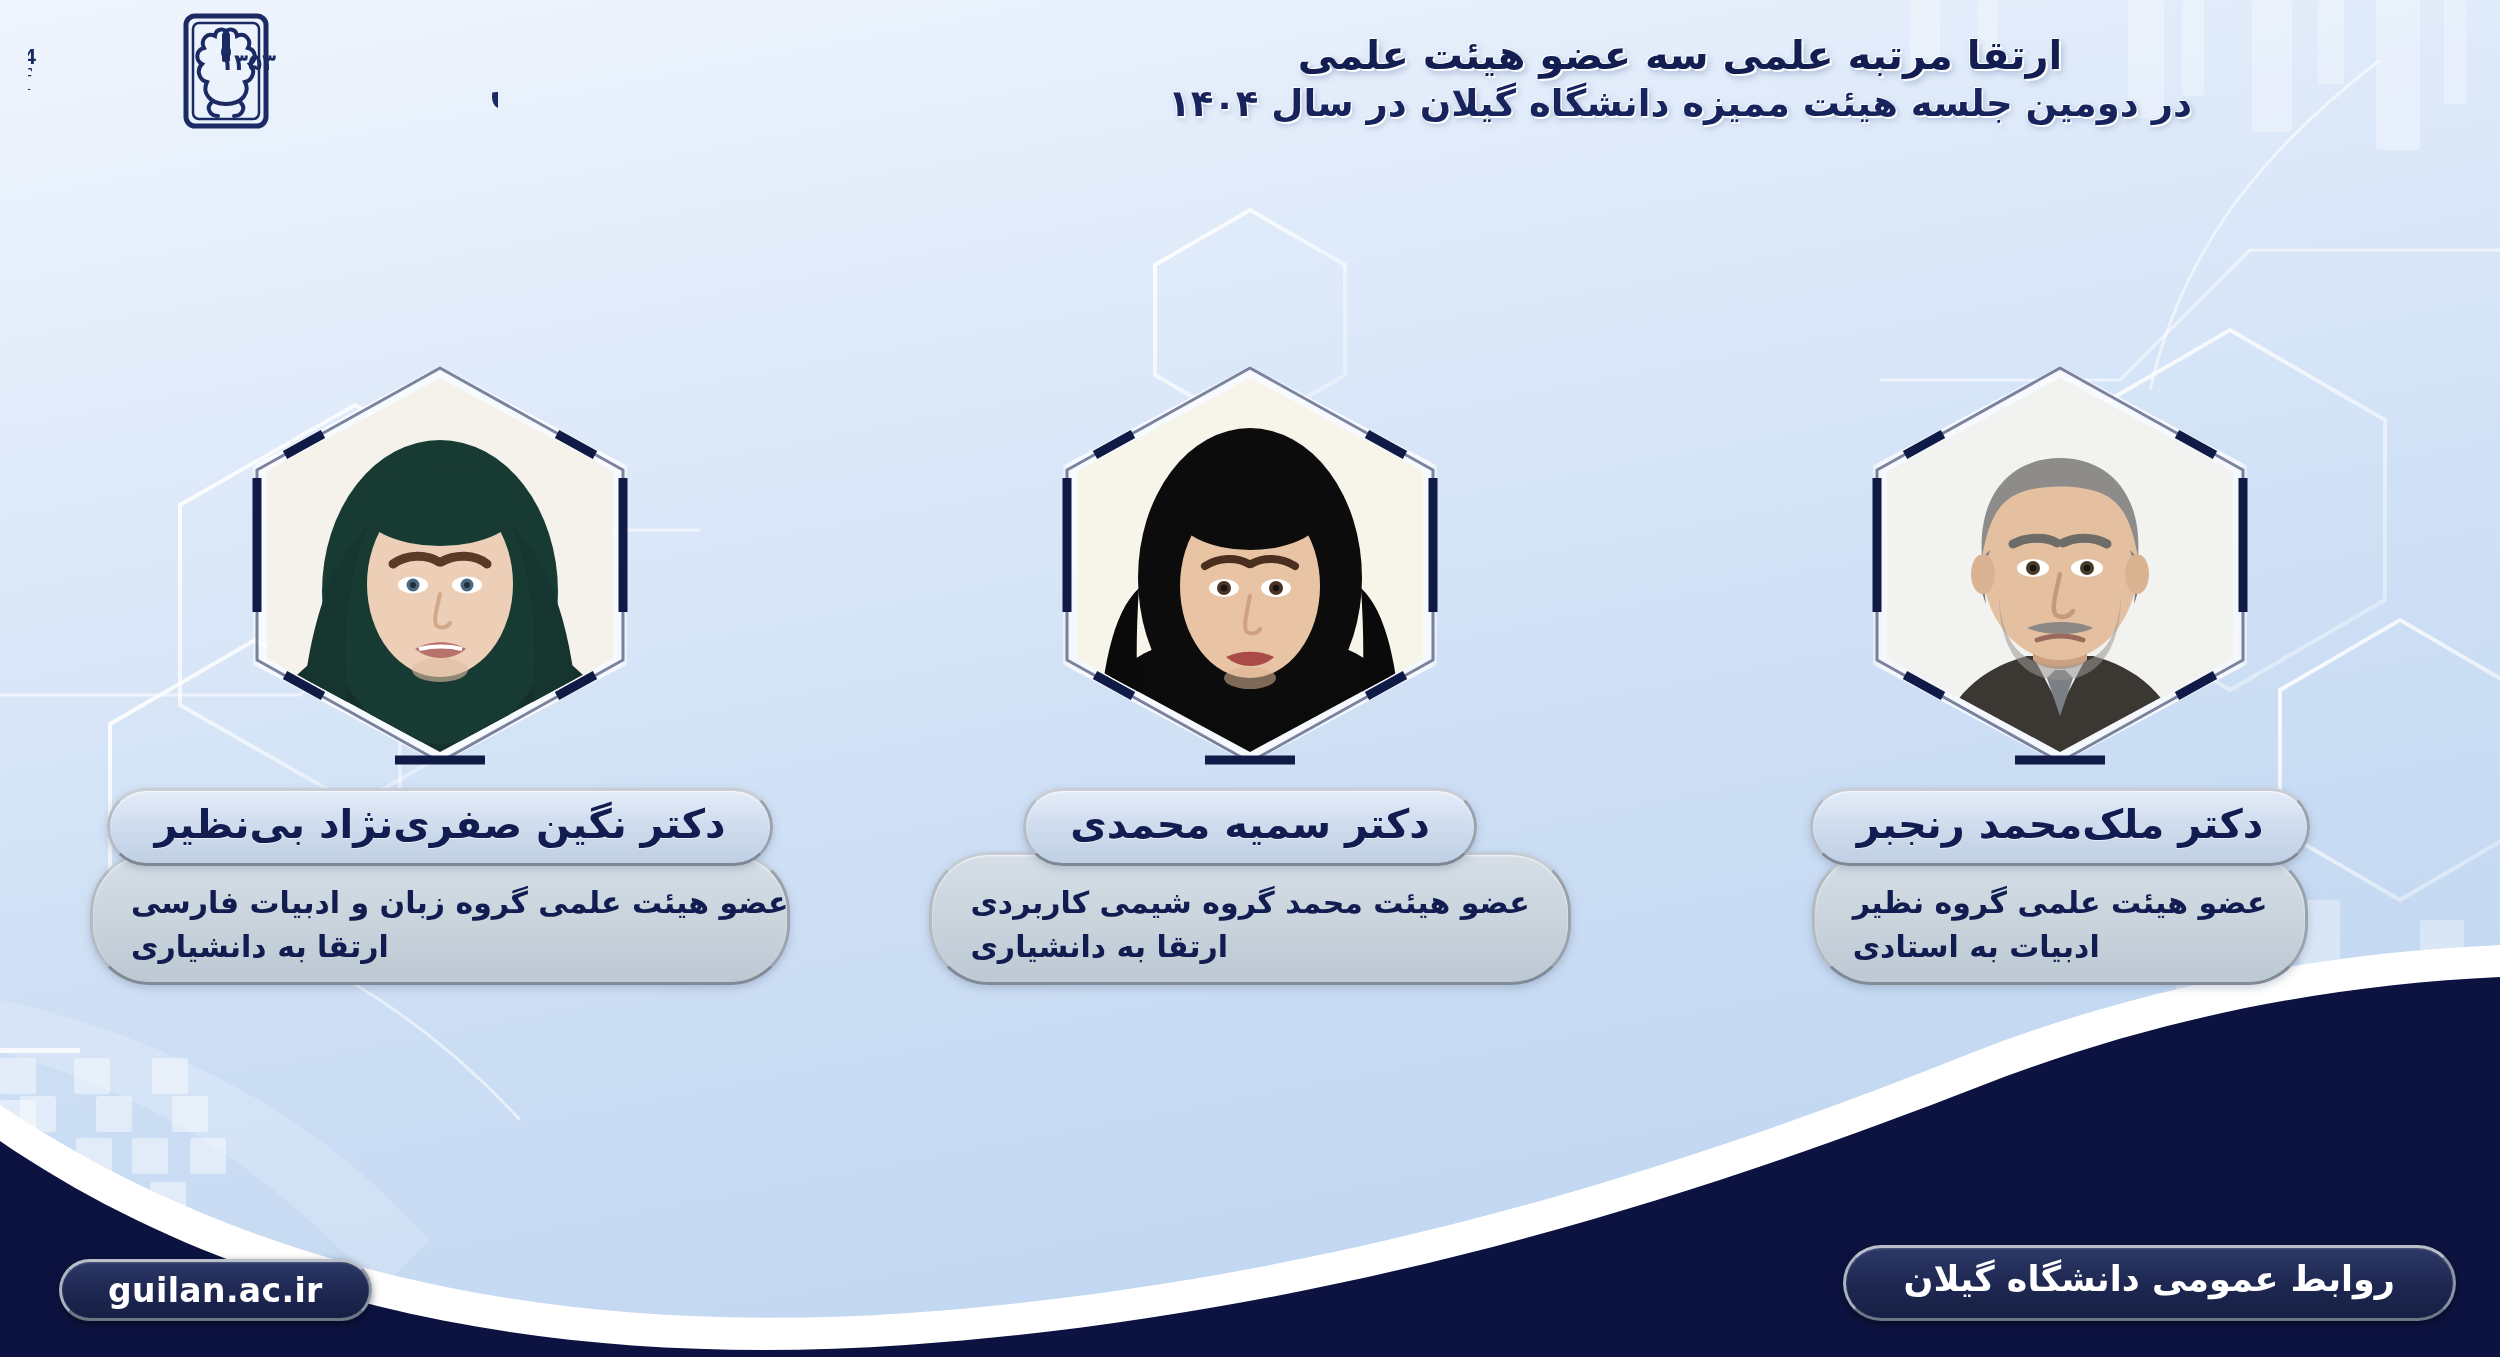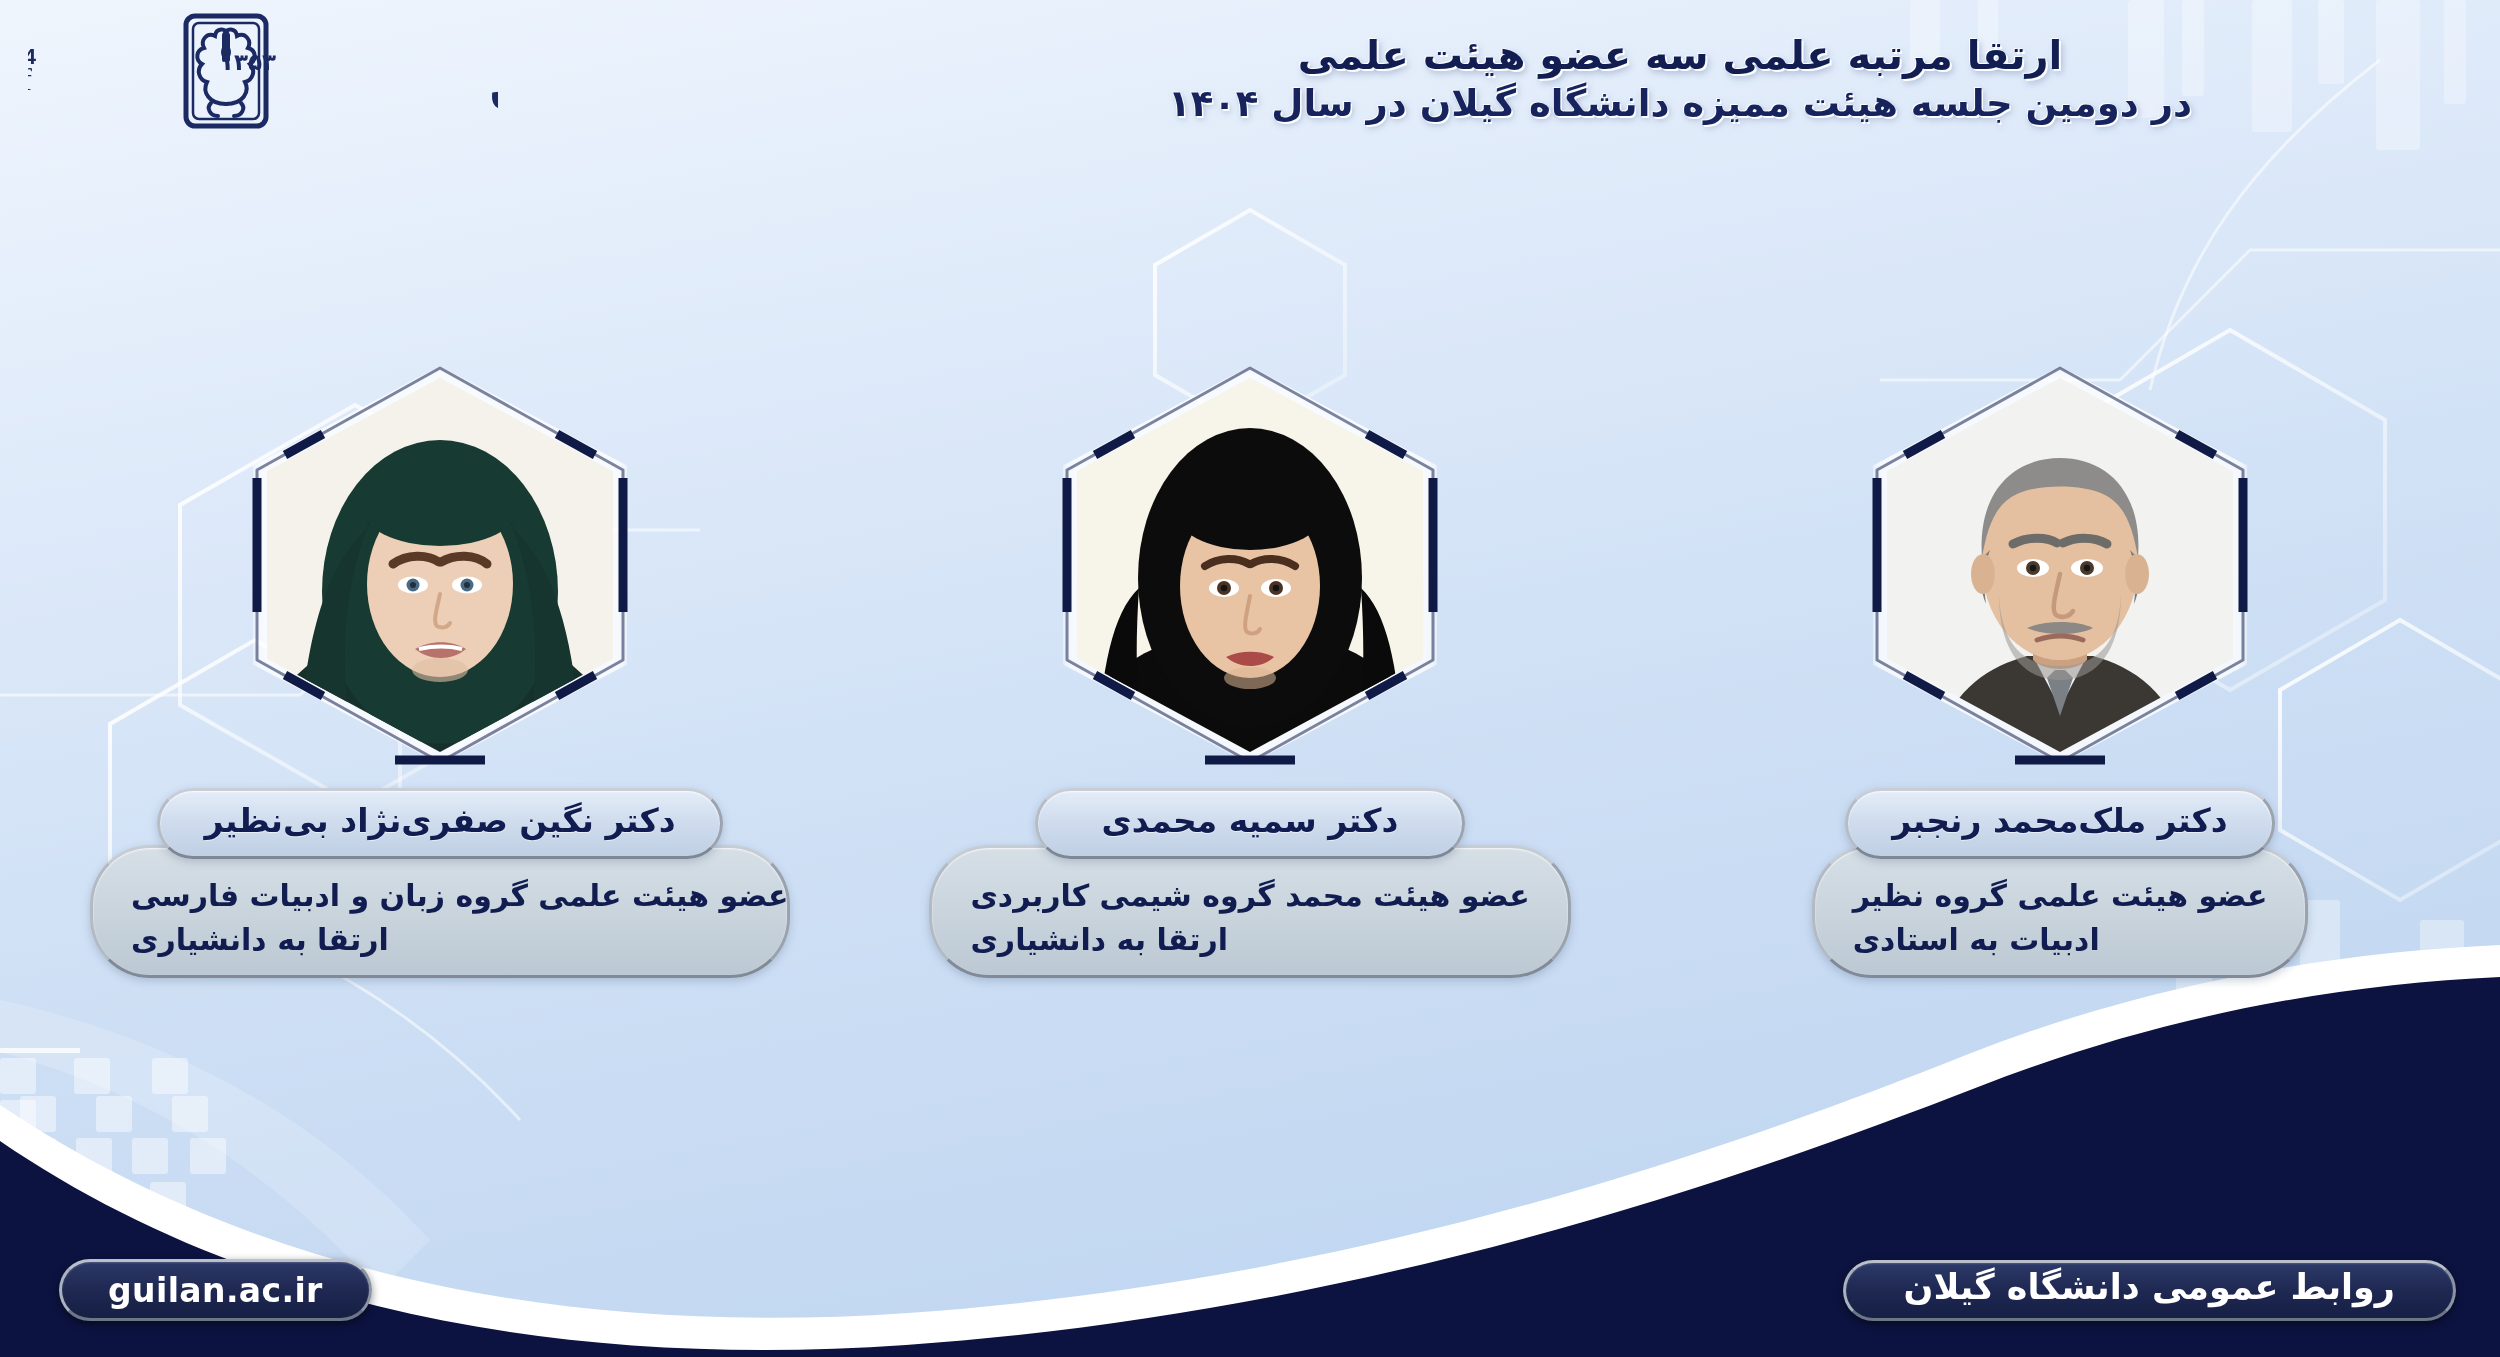--- a/index.html
+++ b/index.html
@@ -147,21 +147,21 @@
     justify-content: center;
     text-align: center;
     color: #111c50;
   }
 
   .pill-name {
     margin-top: 18px;
     min-width: 430px;
     max-width: 690px;
     padding: 10px 44px 16px;
-    font-size: 33px;
+    font-size: 40px;
     font-weight: 700;
     white-space: nowrap;
     z-index: 3;
     text-shadow: 0 1px 0 rgba(255,255,255,0.55);
   }
 
   .pill-role {
     margin-top: -14px;
     min-width: 420px;
     max-width: 700px;
@@ -206,21 +206,21 @@
     left: 59px;
     height: 62px;
     padding: 0 46px;
     font-size: 33px;
     letter-spacing: 0.4px;
     direction: ltr;
   }
 
   .badge-pr {
     right: 44px;
-    height: 61px;
+    height: 76px;
     padding: 4px 58px 12px;
     font-size: 35px;
   }
 </style>
 </head>
 <body>
 
 <div id="poster">
 
   <svg class="bg-svg" viewBox="0 0 2500 1357" preserveAspectRatio="none">

